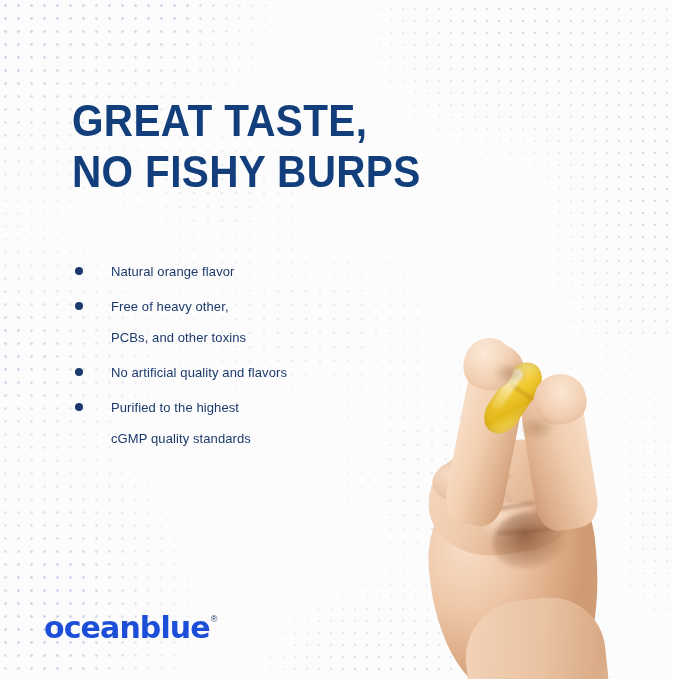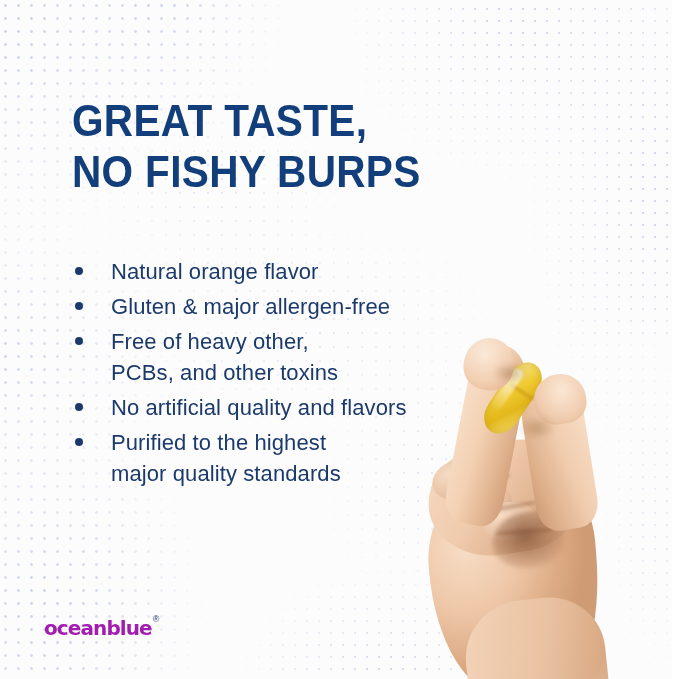--- a/index.html
+++ b/index.html
@@ -114,39 +114,39 @@
     left: 3px;
     top: 11px;
     width: 8px;
     height: 8px;
     border-radius: 50%;
     background: #1b3a6b;
   }
   .bullet-text {
     display: block;
     color: #1b3a6b;
-    font-size: 22px;
+    font-size: 13px;
     line-height: 31px;
     letter-spacing: .1px;
     white-space: pre-line;
   }
 
   
   .logo {
     position: absolute;
     left: 44px;
     top: 612px;
     display: flex;
     align-items: flex-start;
   }
   .logo-word {
-    color: #a21caf;
+    color: #1d4ed8;
     font-family: "DejaVu Sans", "Liberation Sans", sans-serif;
     font-weight: 700;
-    font-size: 20px;
+    font-size: 30px;
     line-height: 32px;
     letter-spacing: -0.9px;
   }
   .logo-reg {
     color: #1b3a6b;
     font-size: 9px;
     line-height: 9px;
     margin-top: 3px;
     margin-left: 1px;
   }
@@ -356,35 +356,31 @@
     <span class="line">NO FISHY BURPS</span>
   </div>
 
   <ul class="bullets">
     <li class="bullet-row">
       <span class="bullet-dot"></span>
       <span class="bullet-text">Natural orange flavor</span>
     </li>
     <li class="bullet-row">
       <span class="bullet-dot"></span>
-      <span class="bullet-text">Gluten &amp; major allergen-free</span>
-    </li>
-    <li class="bullet-row">
-      <span class="bullet-dot"></span>
       <span class="bullet-text">Free of heavy other,
 PCBs, and other toxins</span>
     </li>
     <li class="bullet-row">
       <span class="bullet-dot"></span>
       <span class="bullet-text">No artificial quality and flavors</span>
     </li>
     <li class="bullet-row">
       <span class="bullet-dot"></span>
       <span class="bullet-text">Purified to the highest
-major quality standards</span>
+cGMP quality standards</span>
     </li>
   </ul>
 
   <div class="logo">
     <span class="logo-word">oceanblue</span>
     <span class="logo-reg">®</span>
   </div>
 
 </div>
 

